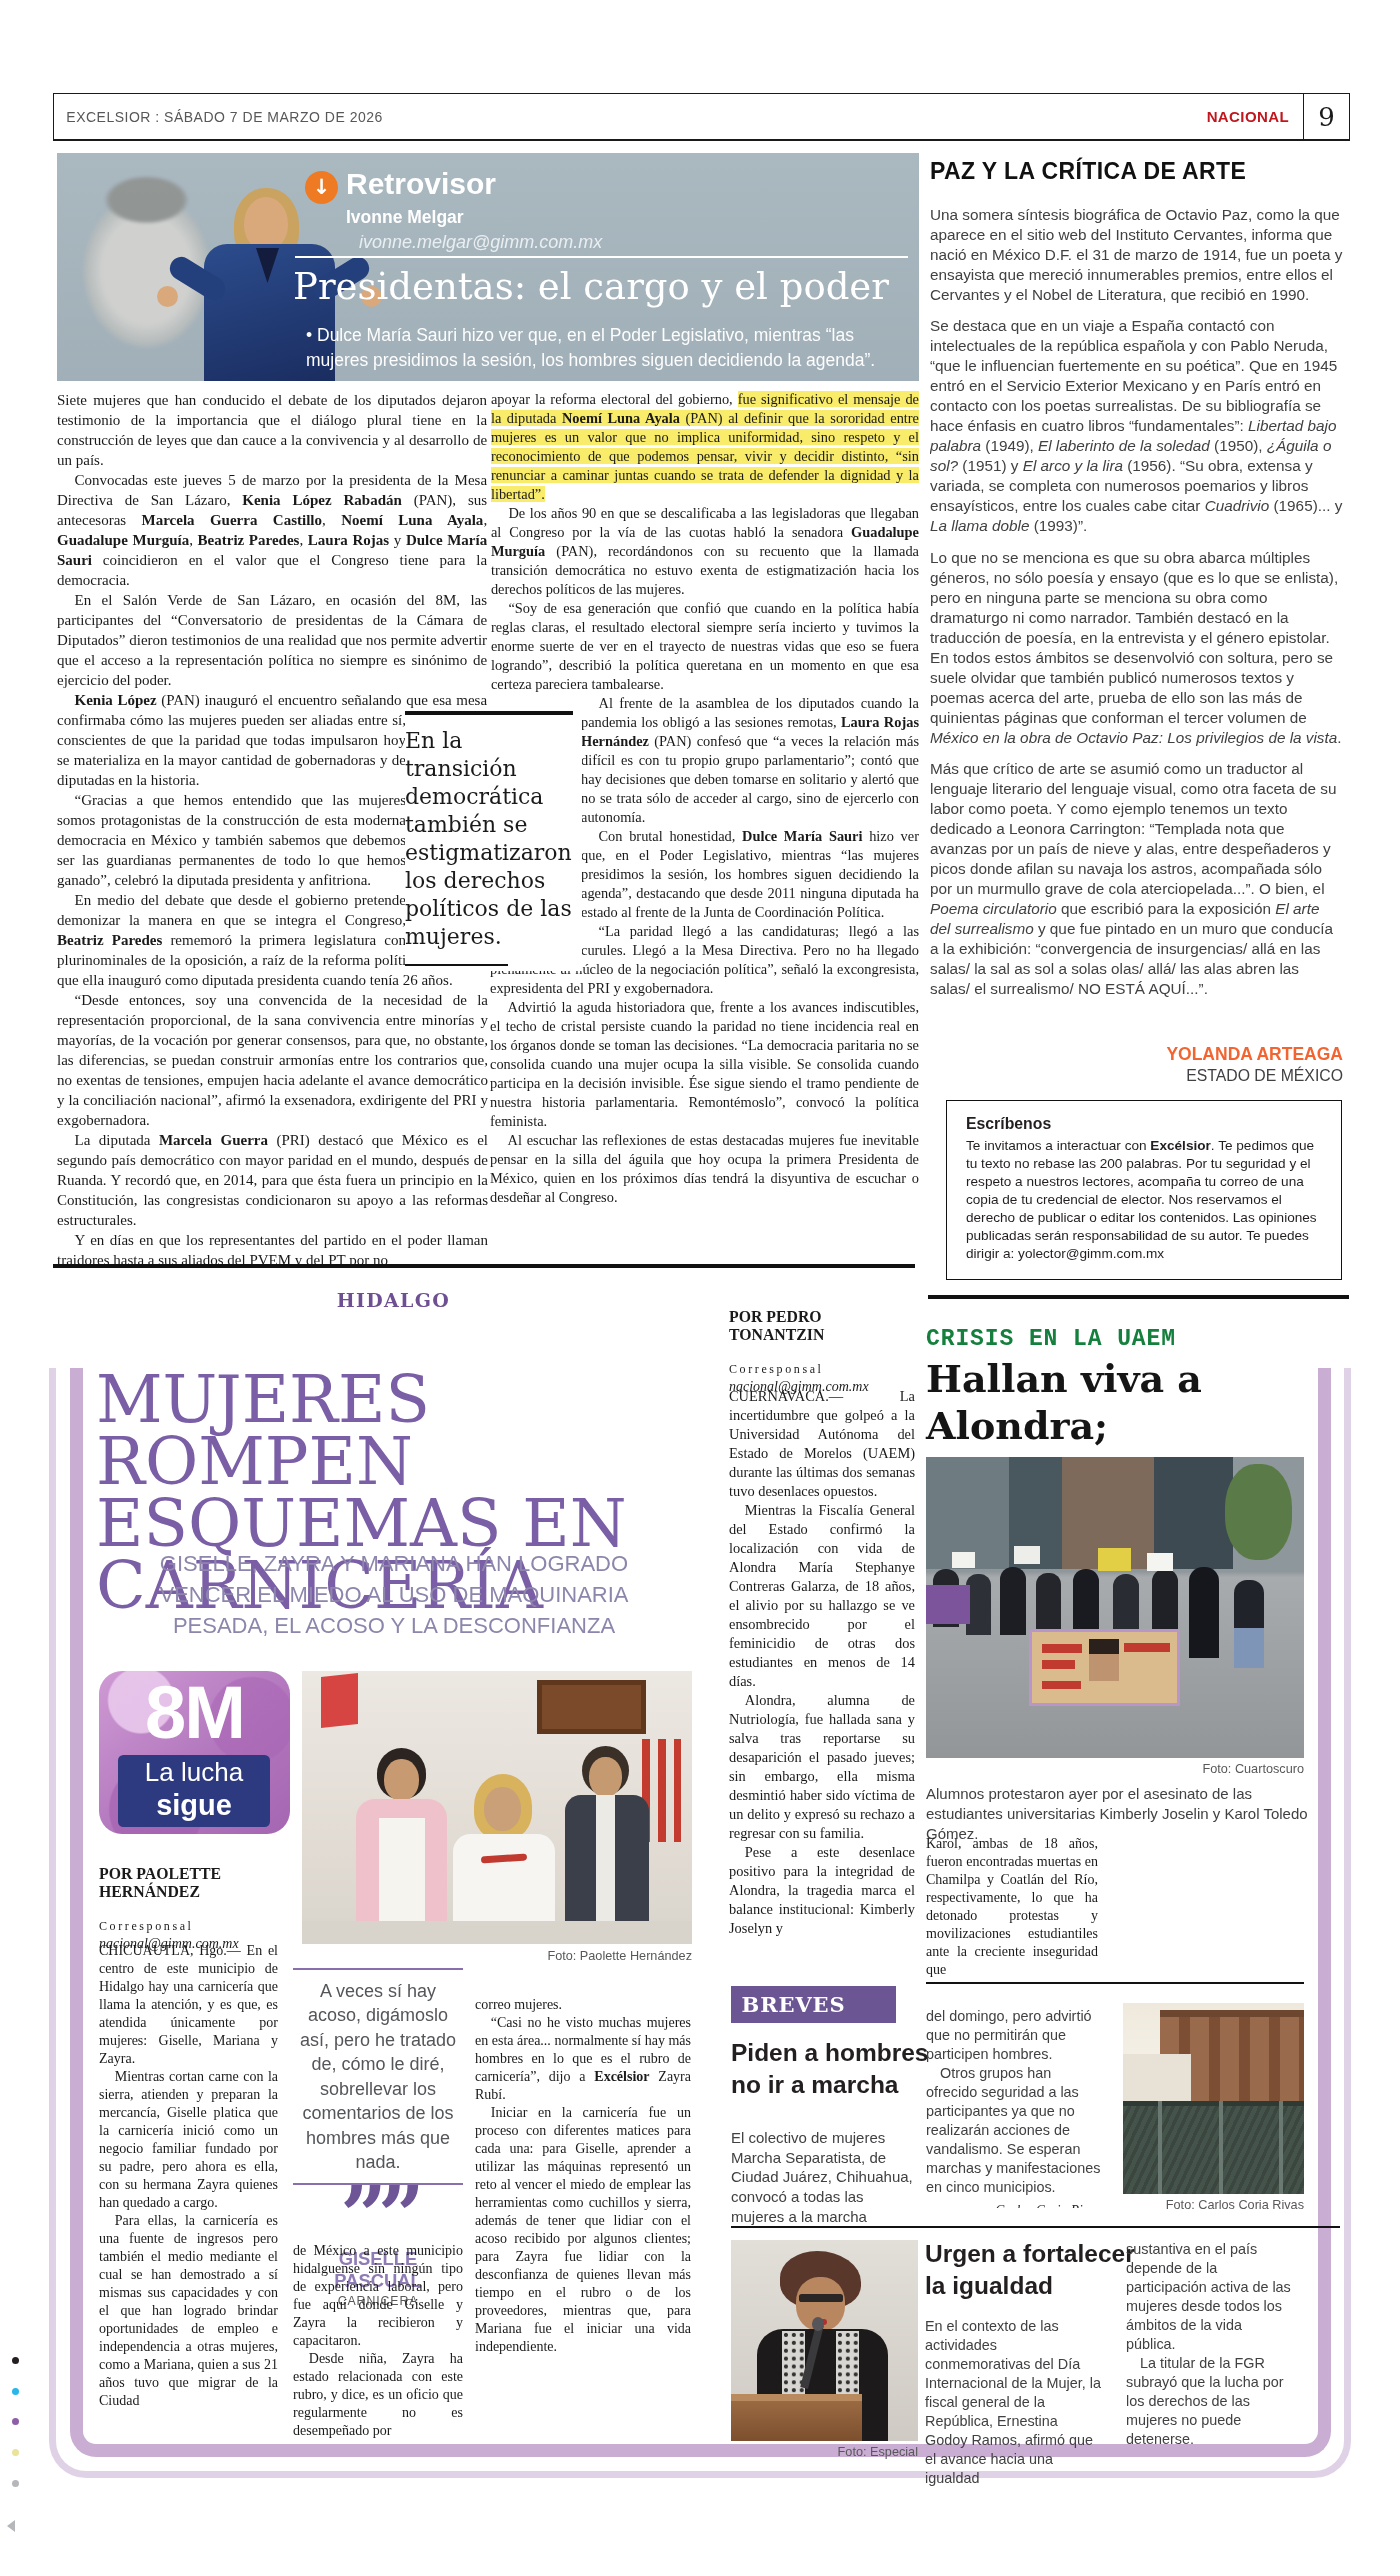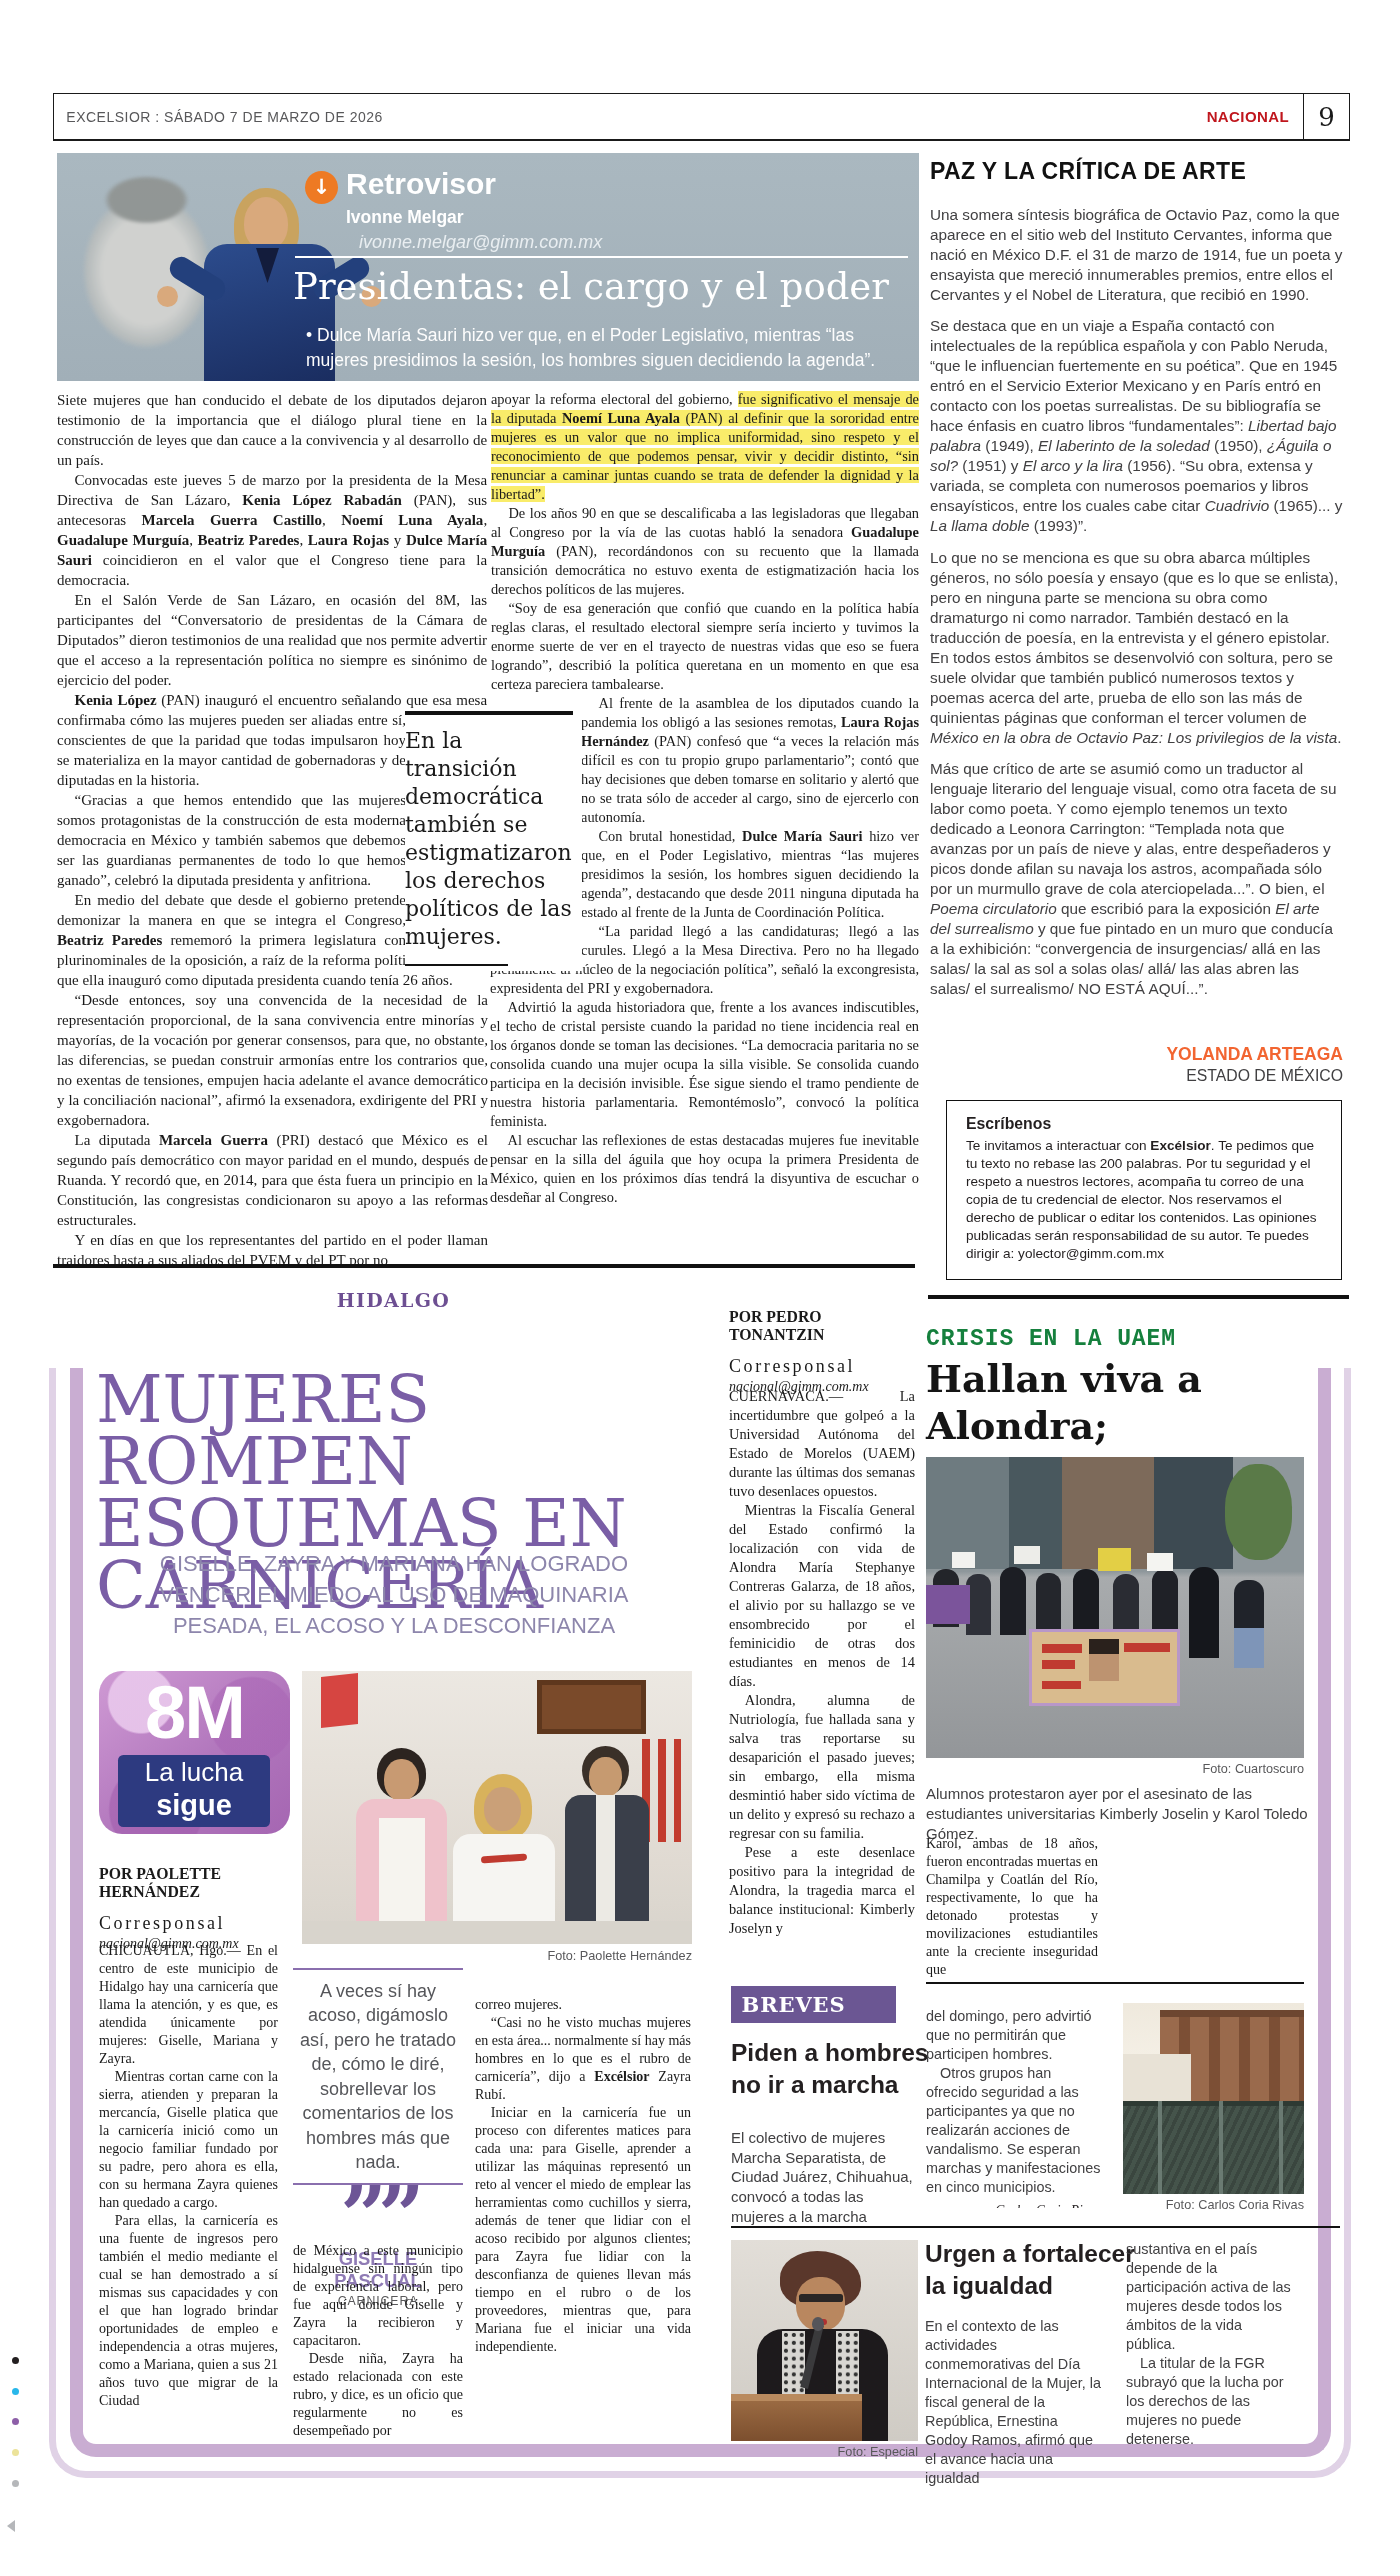--- a/index.html
+++ b/index.html
@@ -125,21 +125,21 @@
                  font-weight:bold; font-size:74px; line-height:84px; letter-spacing:-1.8px; }
   .badge8m-navy { position:absolute; left:19px; top:84px; width:152px; height:72px;
                   background:#2d3a80; border-radius:5.3px; text-align:center; color:#fff;
                   font-family:"Liberation Sans", sans-serif; }
   .badge-l1 { font-size:26px; line-height:35px; font-weight:300; }
   .badge-l2 { font-size:29px; line-height:30px; font-weight:bold; }
   .photo-credit { font-family:"Liberation Sans", sans-serif; font-size:12.7px; color:#58585a;
                   text-align:right; }
   .hid-byline { left:99px; top:1865px; width:184px; }
   .byl-name { font-weight:bold; font-size:15.8px; font-family:"Liberation Serif", serif; }
-  .byl-role { font-size:18px; letter-spacing:2.6px; margin-top:12px; }
+  .byl-role { font-size:12px; letter-spacing:2.6px; margin-top:18px; }
   .byl-mail { font-size:14px; font-style:italic; margin-top:1.8px; }
   .hid-col { font-size:14px; line-height:18px; text-align:justify; overflow:hidden; }
   .hid-col p { text-indent:15.8px; }
   .hid-col p.first { text-indent:0; }
   .hid-col1 { left:99px; top:1942px; width:179px; height:510px; }
   .hid-col2 { left:293px; top:2242px; width:170px; height:210px; }
   .hid-col3 { left:475px; top:1996px; width:216px; height:455px; }
   .hquote { left:293px; top:1968px; width:170px; text-align:center; }
   .hquote-rule { width:100%; height:1.8px; background:#8a6fae; }
   .hquote-text { padding:8.8px 1.8px; font-family:"Liberation Sans", sans-serif; font-size:18px;

